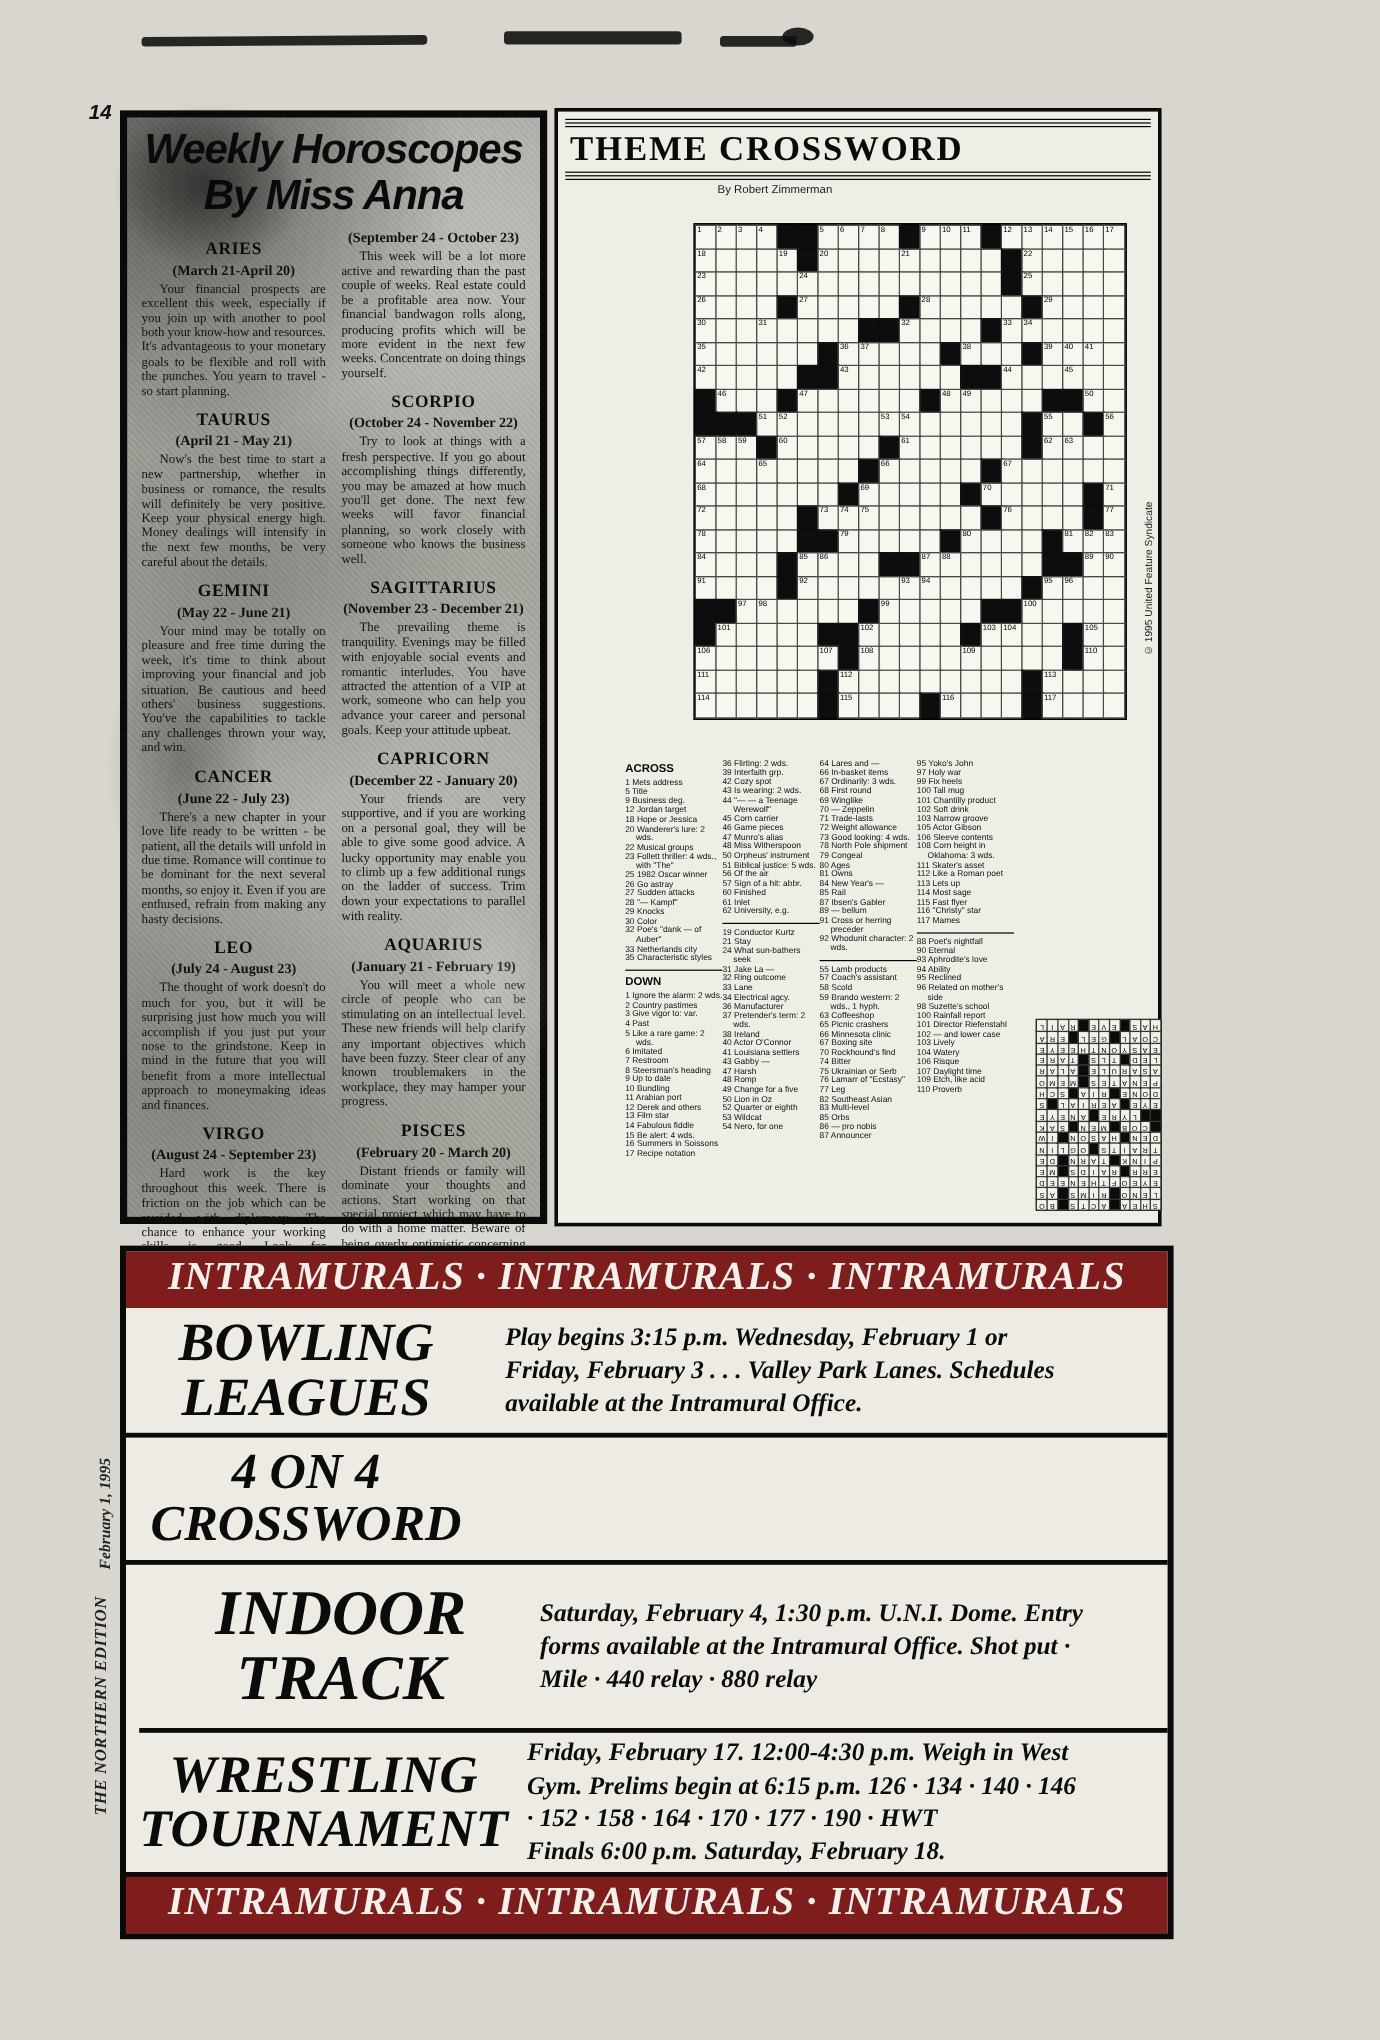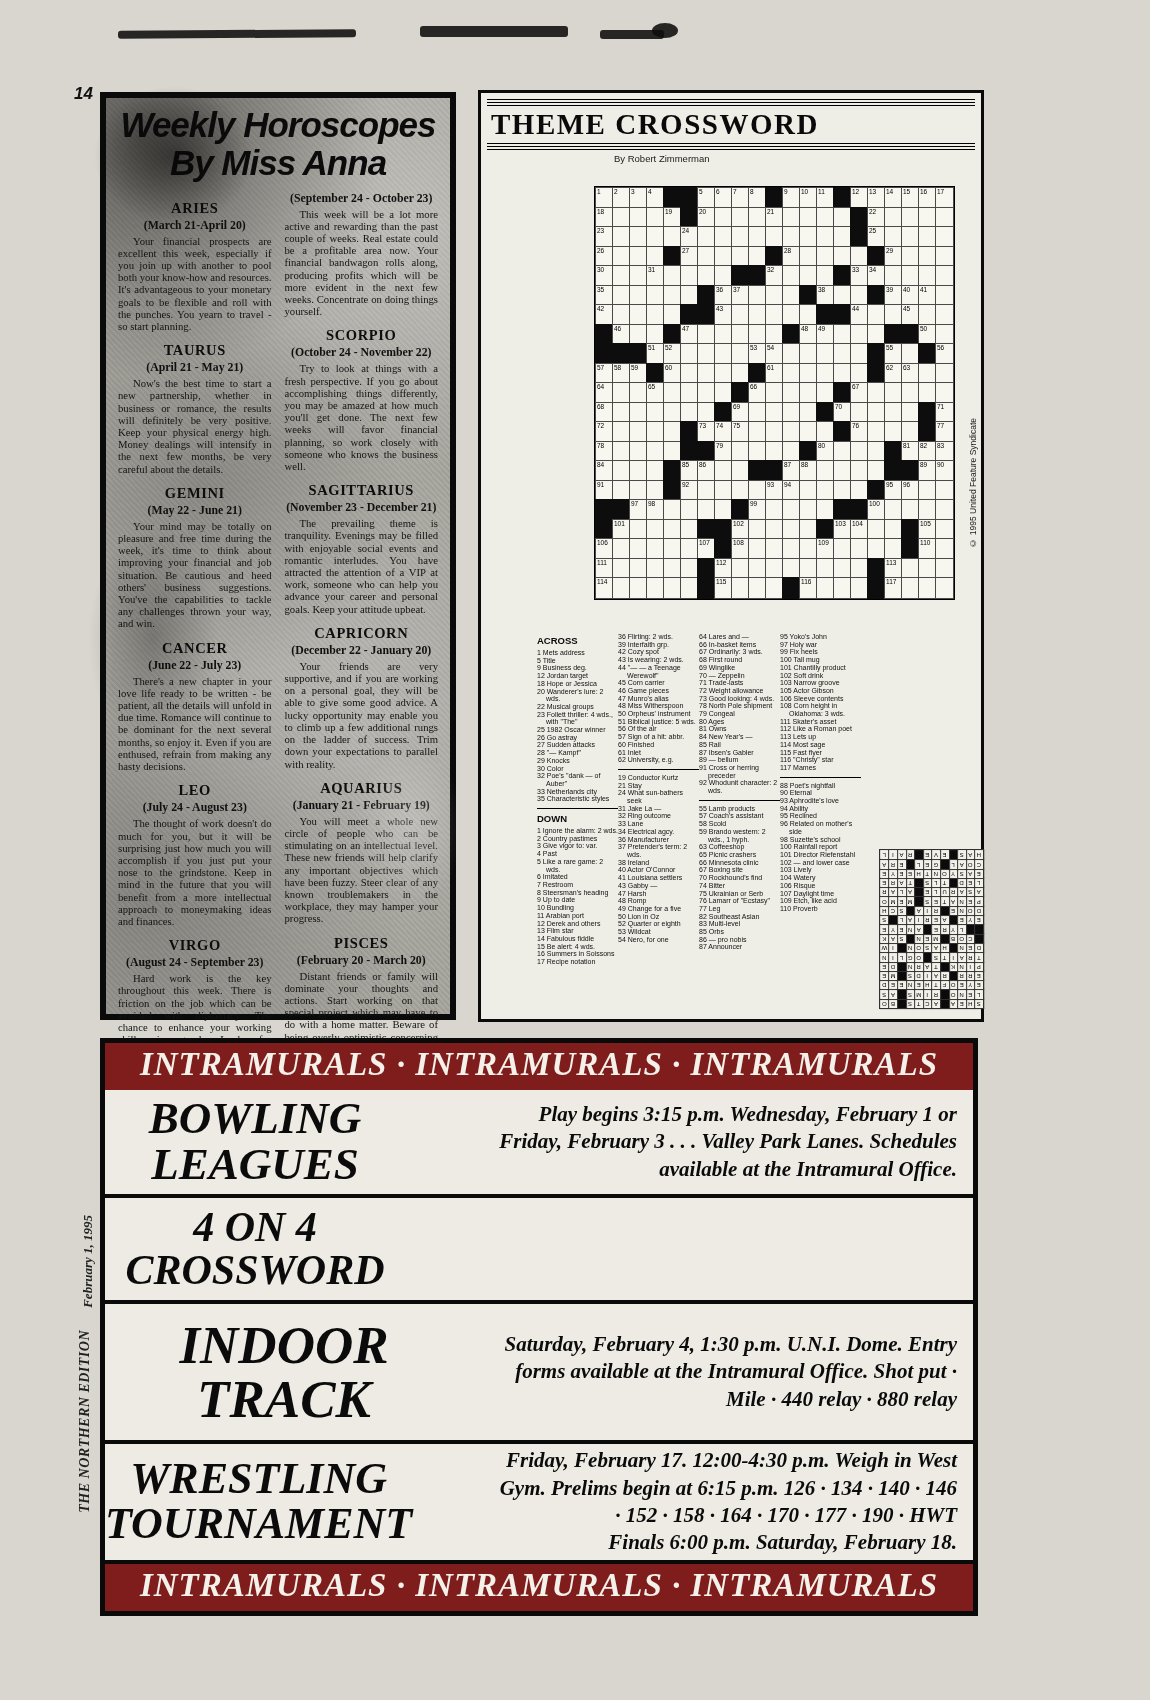--- a/index.html
+++ b/index.html
@@ -37,21 +37,21 @@
            font-size:35px;line-height:1.08;text-align:center;color:#0b0b0b;letter-spacing:-1px;}
   .h-cols{display:flex;gap:13px;margin-top:8px;}
   .h-col{flex:1;min-width:0;}
   .h-sign{font-weight:bold;font-size:14.5px;text-align:center;margin-top:10px;letter-spacing:.6px;color:#0d0d0d;}
   .h-dates{font-weight:bold;font-size:11.8px;text-align:center;margin:1px 0 2px;color:#101010;}
   .h-text{font-size:10.7px;line-height:12.2px;text-align:justify;margin:0;color:#141414;text-indent:15px;}
   .scribble{height:3px;width:70px;margin:6px auto 0;opacity:.55;
             background:repeating-linear-gradient(90deg,#222 0 6px,transparent 6px 10px);}
 
   
-  .crossword{position:absolute;left:478px;top:90px;width:506px;height:932px;border:3px solid #0a0a0a;
+  .crossword{position:absolute;left:462px;top:90px;width:506px;height:932px;border:3px solid #0a0a0a;
              box-sizing:border-box;background:#eeede6;}
   .xw-head{padding:5px 6px 0;}
   .rule3{height:9px;background-image:linear-gradient(#000,#000),linear-gradient(#000,#000),linear-gradient(#000,#000);
          background-size:100% 1.4px;background-position:0 1px,0 4px,0 7px;background-repeat:no-repeat;}
   .xw-title{font-weight:bold;font-size:29px;margin:1px 0 1px 4px;letter-spacing:1.5px;color:#0a0a0a;
             font-family:"Liberation Serif","DejaVu Serif",serif;}
   .byline{font-family:"Liberation Sans","DejaVu Sans",sans-serif;font-size:9.5px;margin:2px 0 0 88px;color:#1a1a1a;padding-left:39px;}
   #xw-grid{position:absolute;left:113px;top:93px;display:grid;grid-template-columns:repeat(21,17px);
            grid-auto-rows:19.5px;border:2px solid #000;background:#000;}
   .cell{background:#f7f6ef;outline:.5px solid #4a4a4a;outline-offset:-.5px;position:relative;box-sizing:border-box;}
@@ -75,28 +75,28 @@
   
   .intramurals{position:absolute;left:100px;top:1038px;width:878px;height:578px;border:5px solid #0a0a0a;
                box-sizing:border-box;background:#edebe4;display:flex;flex-direction:column;}
   .im-banner{background:#7f1d1d;color:#f3f1e9;font-style:italic;font-weight:bold;font-size:33px;
              text-align:center;letter-spacing:1px;padding:3px 0 7px;flex:0 0 auto;}
   #im-rows{display:contents;}
   .im-row{display:flex;border-top:4px solid #0a0a0a;align-items:center;}
   .im-row:nth-child(1){flex:0 0 104px;border-top:none;}
   .im-row:nth-child(2){flex:0 0 102px;}
   .im-row:nth-child(3){flex:0 0 136px;}
-  .im-row:nth-child(4){flex:1 1 130px;}
+  .im-row:nth-child(4){flex:1 1 130px;margin-left:11px;}
   .im-banner.bottom{border-top:4px solid #0a0a0a;}
   .im-name{flex:0 0 300px;text-align:center;font-weight:bold;font-style:italic;line-height:1.02;color:#0b0b0b;}
   .im-row:nth-child(1) .im-name{font-size:45px;}
   .im-row:nth-child(2) .im-name{font-size:42px;}
   .im-row:nth-child(3) .im-name{font-size:53px;padding-left:29px;}
   .im-row:nth-child(4) .im-name{font-size:44px;}
-  .im-details{flex:1;font-weight:bold;font-style:italic;font-size:21px;line-height:1.3;text-align:right;
+  .im-details{flex:1;font-weight:bold;font-style:italic;font-size:21px;line-height:1.3;text-align:left;
               padding:0 16px;color:#0b0b0b;}
 </style>
 </head>
 <body>
 
 <div class="page">
 
   <div class="art a1"></div>
   <div class="art a2"></div>
   <div class="art a3"></div>

